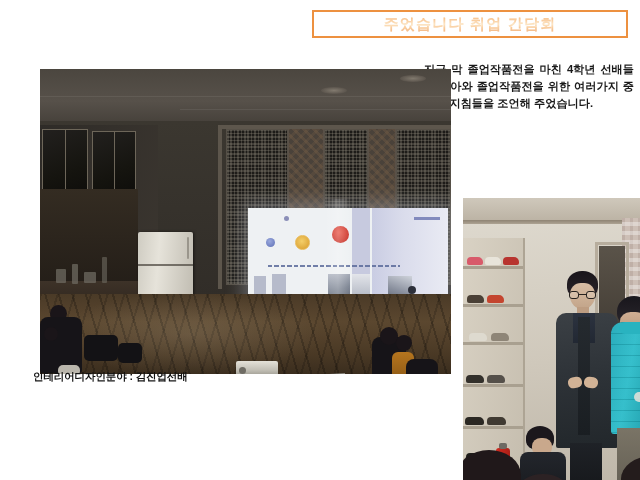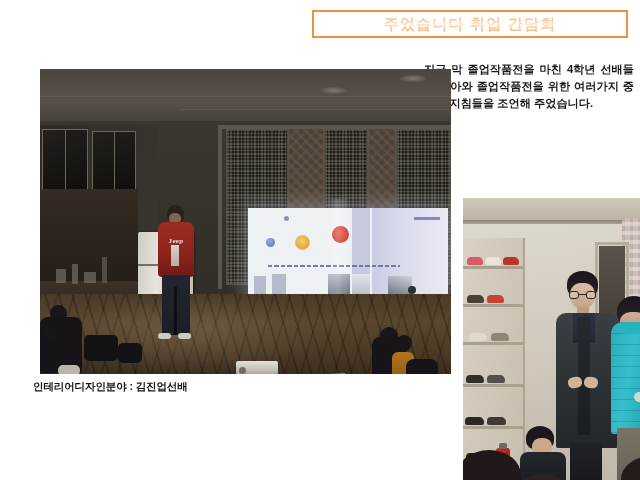--- a/index.html
+++ b/index.html
@@ -298,21 +298,21 @@
     position: absolute; left: 273px; top: 305px; width: 32px; height: 23px;
     background: linear-gradient(170deg, #2b2f35 0%, #1a1d22 100%);
     border: 1px solid #8e8b83; box-sizing: border-box;
     transform: skewY(-4deg);
   }
 
   
   #caption-left {
     position: absolute;
     left: 33px;
-    top: 380px;
+    top: 370px;
     font-size: 10.5px;
     font-weight: bold;
     color: #111111;
     letter-spacing: -0.1px;
     white-space: nowrap;
   }
 
   
   #photo-right {
     position: absolute;
@@ -552,30 +552,20 @@
         <div class="s-thumb b" style="left:104px; top:66px; width:18px; height:28px;"></div>
         <div class="s-thumb c" style="left:140px; top:68px; width:24px; height:24px;"></div>
         <div class="s-dot" style="left:160px; top:78px; width:8px; height:8px; background:#2c2f3a;"></div>
       </div>
     </div>
     <div class="l-screen-glare"></div>
 
     <div class="l-floor"></div>
     <div class="l-floor-sheen"></div>
 
-    <div class="l-person-jeep">
-      <div class="pj-head"></div>
-      <div class="pj-face"></div>
-      <div class="pj-torso"></div>
-      <div class="pj-logo">Jeep</div>
-      <div class="pj-paper"></div>
-      <div class="pj-legs"></div>
-      <div class="pj-shoe" style="left:2px;"></div>
-      <div class="pj-shoe" style="left:22px;"></div>
-    </div>
 
     <div class="l-sitter-head" style="left:10px; top:236px; width:17px; height:17px;"></div>
     <div class="l-sitter" style="left:0px; top:248px; width:42px; height:56px;"></div>
     <div class="l-sitter-head" style="left:4px; top:258px; width:14px; height:14px;"></div>
     <div class="l-bag" style="left:44px; top:266px; width:34px; height:26px;"></div>
     <div class="l-bag" style="left:78px; top:274px; width:24px; height:20px;"></div>
 
     <div class="l-paper-floor" style="left:18px; top:296px; width:22px; height:11px; border-radius:5px;"></div>
 
     <div class="l-sitter" style="left:332px; top:268px; width:34px; height:52px;"></div>

